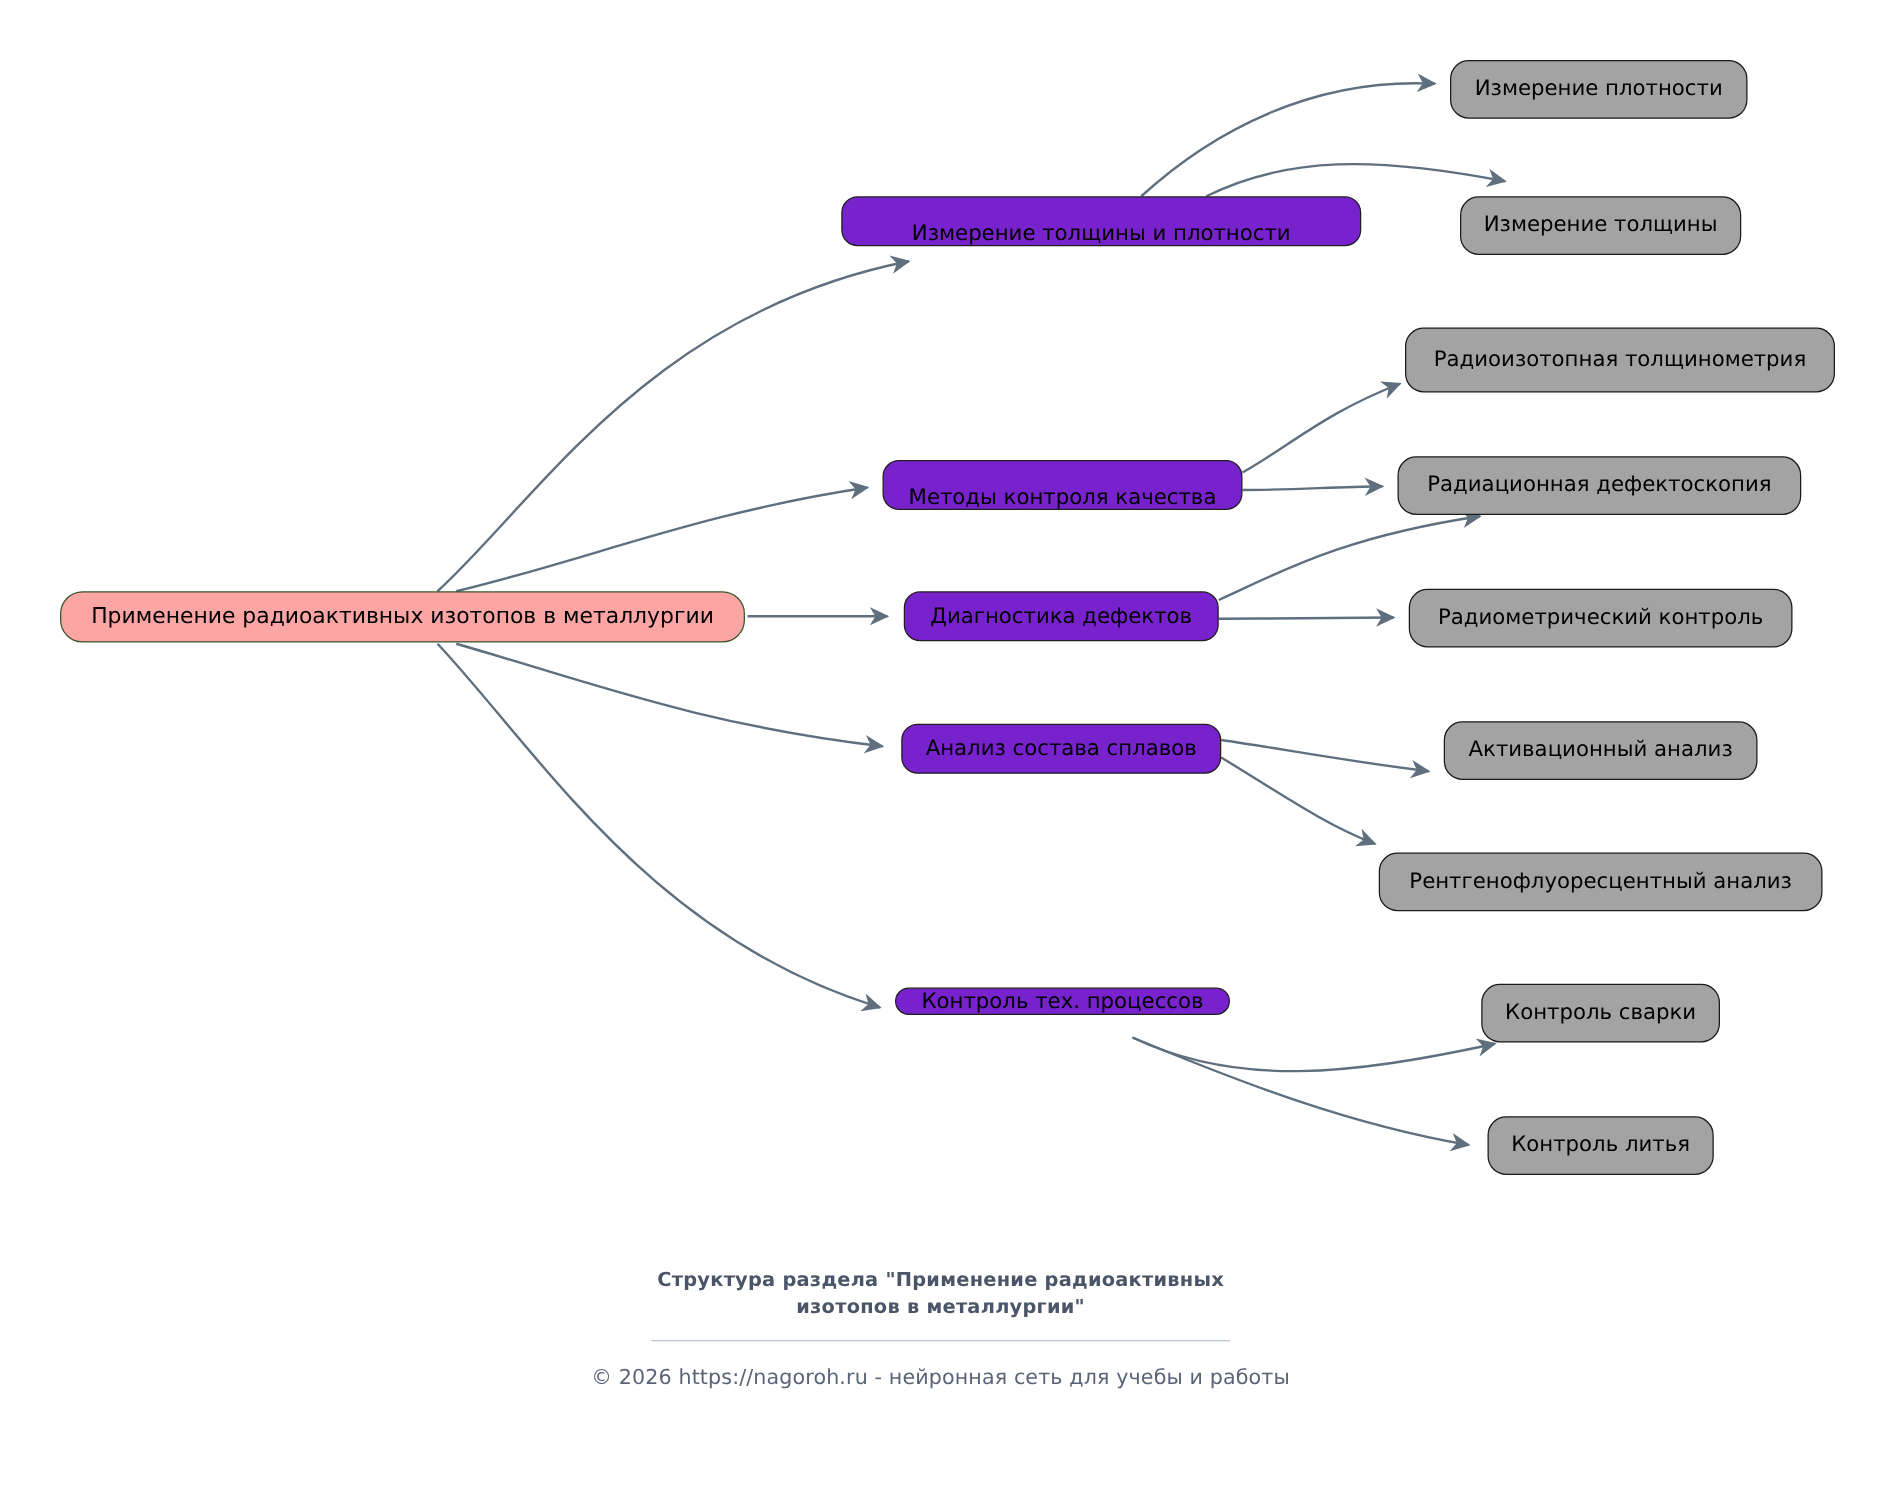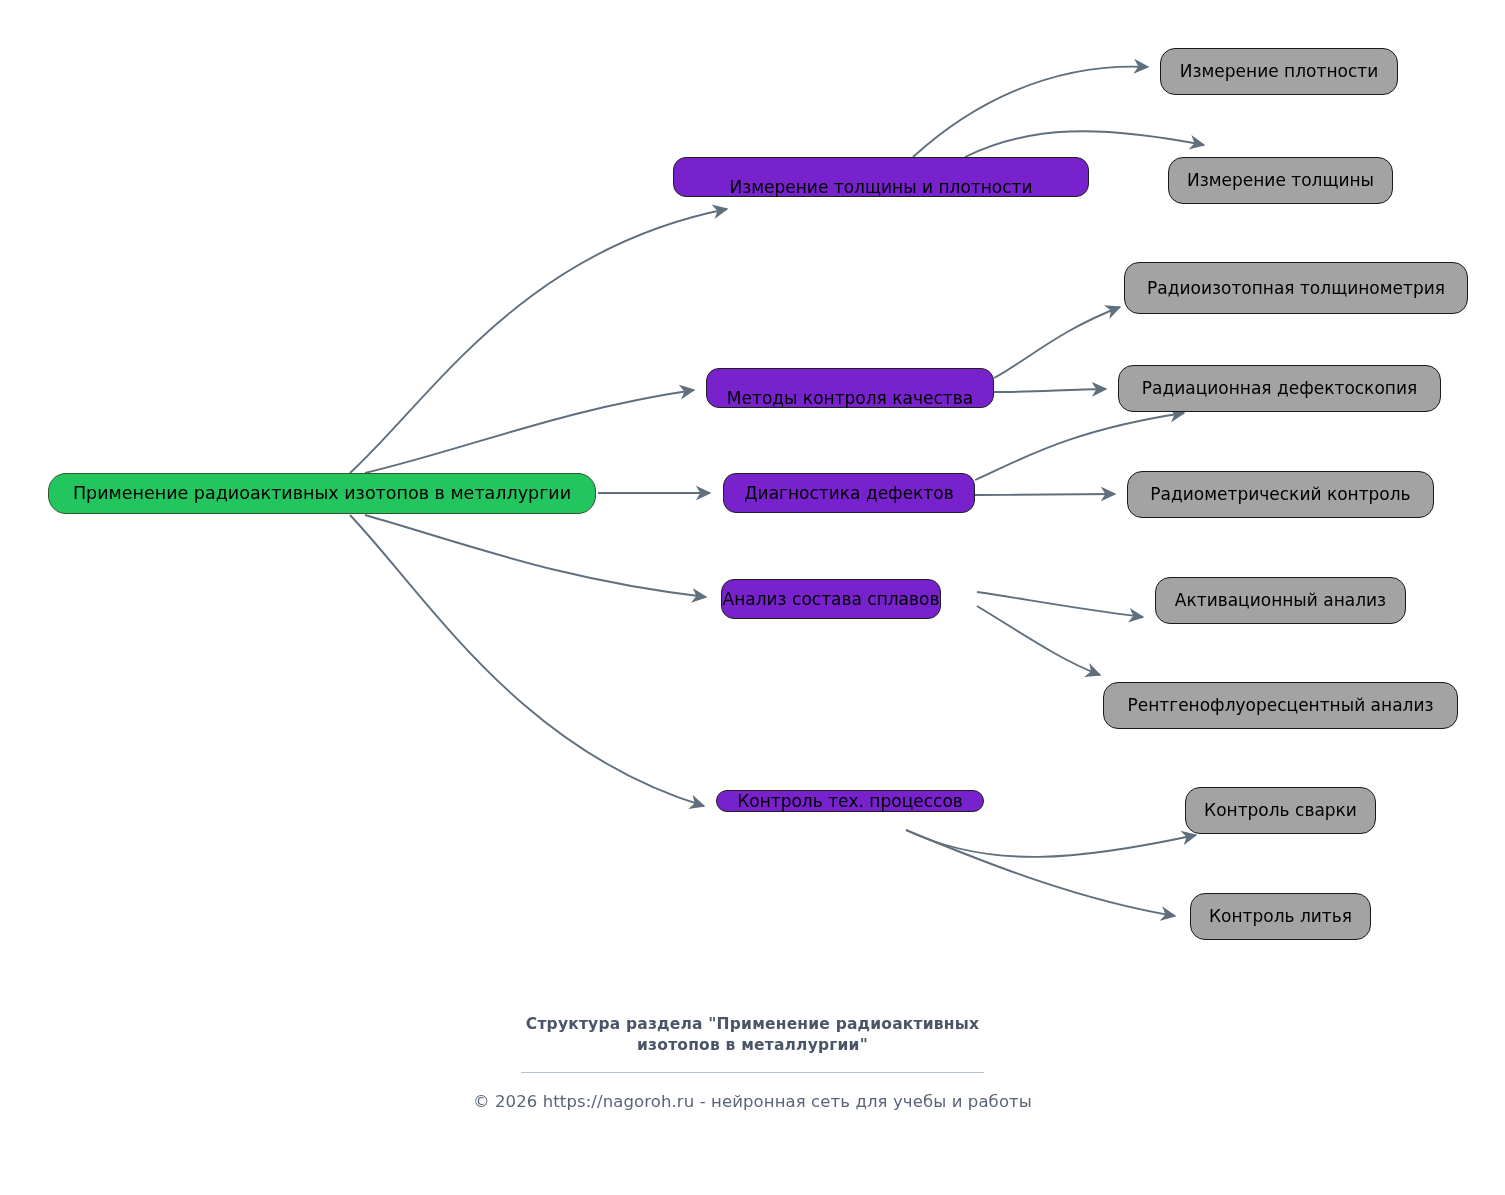--- a/index.html
+++ b/index.html
@@ -34,21 +34,21 @@
     align-items: center;
     justify-content: center;
     white-space: nowrap;
     line-height: 1;
   }
   .node-label {
     display: block;
     line-height: 1;
   }
   .node.root {
-    background: #22c55e;
+    background: #fca5a5;
     border: 1.6px solid #37542a;
     border-radius: 18px;
     color: #000000;
     font-size: 17.5px;
     padding: 0 14px;
   }
   .node.branch {
     background: #7722cc;
     border: 1.6px solid #1f1f1f;
     border-radius: 13px;
@@ -137,21 +137,21 @@
   </div>
 
   <div class="node branch" style="left:706px; top:368px; width:288px; height:40px;align-items:flex-end;">
     <span class="node-label">Методы контроля качества</span>
   </div>
 
   <div class="node branch" style="left:723px; top:473px; width:252px; height:40px;">
     <span class="node-label">Диагностика дефектов</span>
   </div>
 
-  <div class="node branch" style="left:721px; top:579px; width:220px; height:40px;">
+  <div class="node branch" style="left:721px; top:579px; width:256px; height:40px;">
     <span class="node-label">Анализ состава сплавов</span>
   </div>
 
   <div class="node branch" style="left:716px; top:790px; width:268px; height:22px;text-align:center;">
     <span class="node-label">Контроль тех. процессов</span>
   </div>
 
   <div class="node leaf" style="left:1160px; top:48px; width:238px; height:47px;">
     <span class="node-label">Измерение плотности</span>
   </div>

